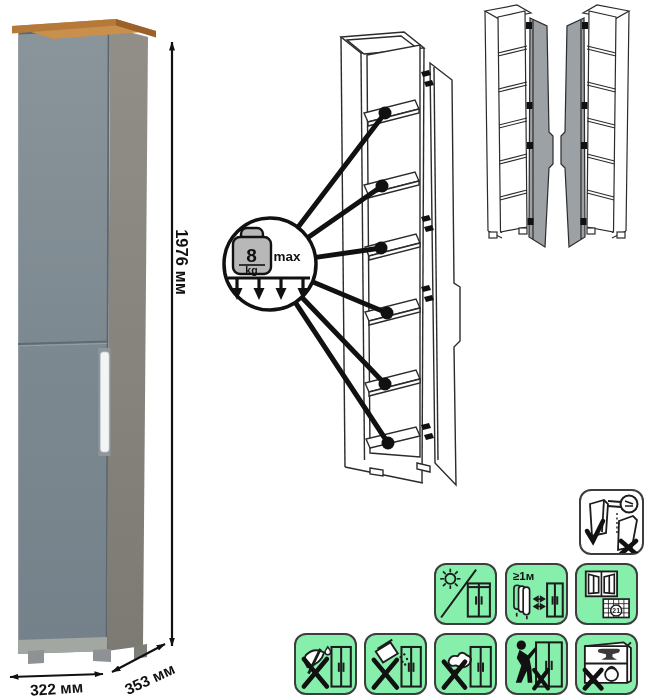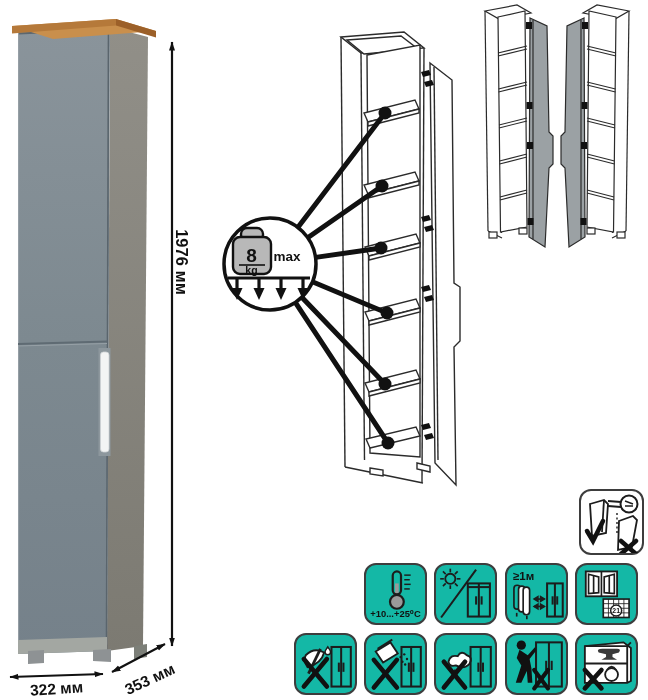--- a/index.html
+++ b/index.html
@@ -1,19 +1,19 @@
 <!DOCTYPE html>
 <html><head>
 <meta charset="utf-8">
 <style>
   html,body{margin:0;padding:0;background:#fff;}
   #stage{position:relative;width:648px;height:700px;background:#fff;overflow:hidden;
          font-family:"Liberation Sans","DejaVu Sans",sans-serif;}
   .abs{position:absolute;}
-  .icon-card{position:absolute;width:63px;height:62px;background:#14b8a6;border:2.4px solid #3d3d3d;
+  .icon-card{position:absolute;width:63px;height:62px;background:#86efac;border:2.4px solid #3d3d3d;
              border-radius:12px;box-sizing:border-box;}
   .icon-card svg{display:block;width:100%;height:100%;}
   .anchor-card{position:absolute;left:579px;top:489px;width:65px;height:66px;background:#fff;
                border:2.4px solid #3d3d3d;border-radius:12px;box-sizing:border-box;}
   .anchor-card svg{display:block;width:100%;height:100%;}
   svg text{font-family:"Liberation Sans","DejaVu Sans",sans-serif;}
 </style>
 </head>
 <body>
 
@@ -218,34 +218,20 @@
         <line x1="36" y1="22" x2="36" y2="42" stroke-dasharray="2,2.5" stroke-width="1.4"></line>
       </g>
       <g stroke="#111" stroke-linecap="round" fill="none">
         <path d="M6,40 L12,50 L22,30" stroke-width="4.5"></path>
         <path d="M40,50 L55,63 M55,50 L40,63" stroke-width="4.5"></path>
       </g>
     </svg>
   </div>
 
 
-  <div class="icon-card" style="left:364px;top:563px">
-    <svg viewBox="0 0 63 63">
-      <rect x="31" y="20" width="4" height="18" fill="#9a9a9a"></rect>
-      <rect x="28.5" y="7" width="9" height="25" rx="4.5" fill="none" stroke="#1c1c1c" stroke-width="2.4"></rect>
-      <circle cx="33" cy="40" r="7.5" fill="#9a9a9a" stroke="#1c1c1c" stroke-width="2.4"></circle>
-      <g stroke="#1c1c1c" stroke-width="1.6">
-        <line x1="41" y1="11" x2="48" y2="11"></line>
-          <line x1="41" y1="16" x2="47" y2="16"></line>
-        <line x1="41" y1="21" x2="48" y2="21"></line>
-          <line x1="41" y1="26" x2="47" y2="26"></line>
-      </g>
-      <text x="31.5" y="57" text-anchor="middle" font-size="10.2" font-weight="bold" fill="#111">+10...+25⁰C</text>
-    </svg>
-  </div>
 
   <div class="icon-card" style="left:434px;top:563px">
     <svg viewBox="0 0 63 63">
       <g stroke="#1c1c1c" fill="none">
         <circle cx="15" cy="15" r="5.5" stroke-width="2"></circle>
         <g stroke-width="1.8">
           <line x1="15" y1="4" x2="15" y2="8"></line>
             <line x1="15" y1="22" x2="15" y2="26"></line>
           <line x1="4" y1="15" x2="8" y2="15"></line>
             <line x1="22" y1="15" x2="26" y2="15"></line>

